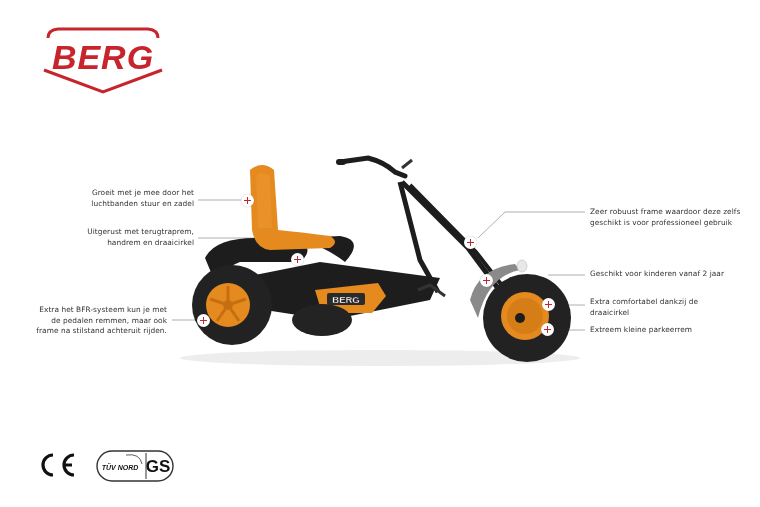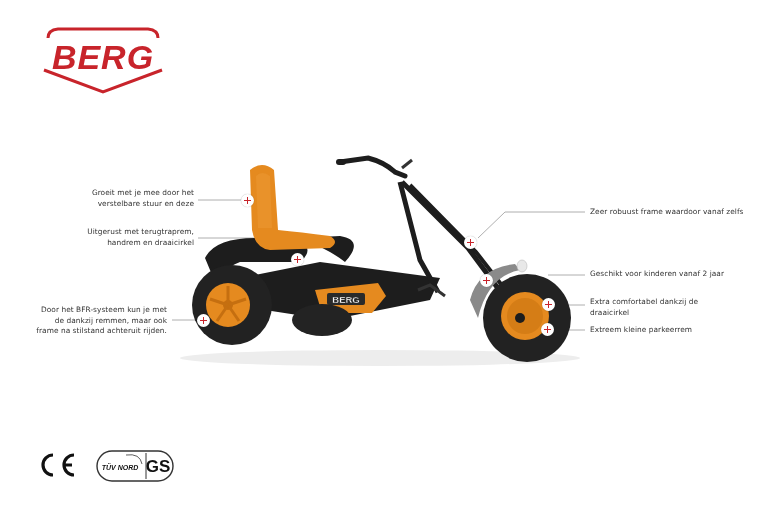--- a/index.html
+++ b/index.html
@@ -19,33 +19,34 @@
 <body>
 
 <svg class="logo" viewBox="0 0 138 72">
   <path d="M14 14 Q14 6 24 5 L114 5 Q124 6 124 14" fill="none" stroke="#c8242b" stroke-width="3"></path>
   <path d="M10 46 L69 68 L128 46" fill="none" stroke="#c8242b" stroke-width="3"></path>
   <text x="69" y="45" text-anchor="middle" font-family="Liberation Sans, sans-serif" font-weight="bold" font-style="italic" font-size="34" fill="#c8242b" letter-spacing="1">BERG</text>
 </svg>
 
 <div class="feature-text right-align" style="right:566px; top:188px;">
   <div>Groeit met je mee door het</div>
-  <div>verstelbare stuur en deze</div>
+  <div>luchtbanden stuur en zadel</div>
 </div>
 <div class="feature-text right-align" style="right:566px; top:227px;margin-left:25px;">
   <div>Uitgerust met terugtraprem,</div>
   <div>handrem en draaicirkel</div>
 </div>
 <div class="feature-text right-align" style="right:593px; top:305px;">
-  <div>Door het BFR-systeem kun je met</div>
-  <div>de dankzij remmen, maar ook</div>
+  <div>Extra het BFR-systeem kun je met</div>
+  <div>de pedalen remmen, maar ook</div>
   <div>frame na stilstand achteruit rijden.</div>
 </div>
 <div class="feature-text left-align" style="left:590px; top:207px;">
-  <div>Zeer robuust frame waardoor vanaf zelfs</div>
+  <div>Zeer robuust frame waardoor deze zelfs</div>
+  <div>geschikt is voor professioneel gebruik</div>
 </div>
 <div class="feature-text left-align" style="left:590px; top:269px;">
   <div>Geschikt voor kinderen vanaf 2 jaar</div>
 </div>
 <div class="feature-text left-align" style="left:590px; top:297px;">
   <div>Extra comfortabel dankzij de</div>
   <div>draaicirkel</div>
 </div>
 <div class="feature-text left-align" style="left:590px; top:325px;">
   <div>Extreem kleine parkeerrem</div>

